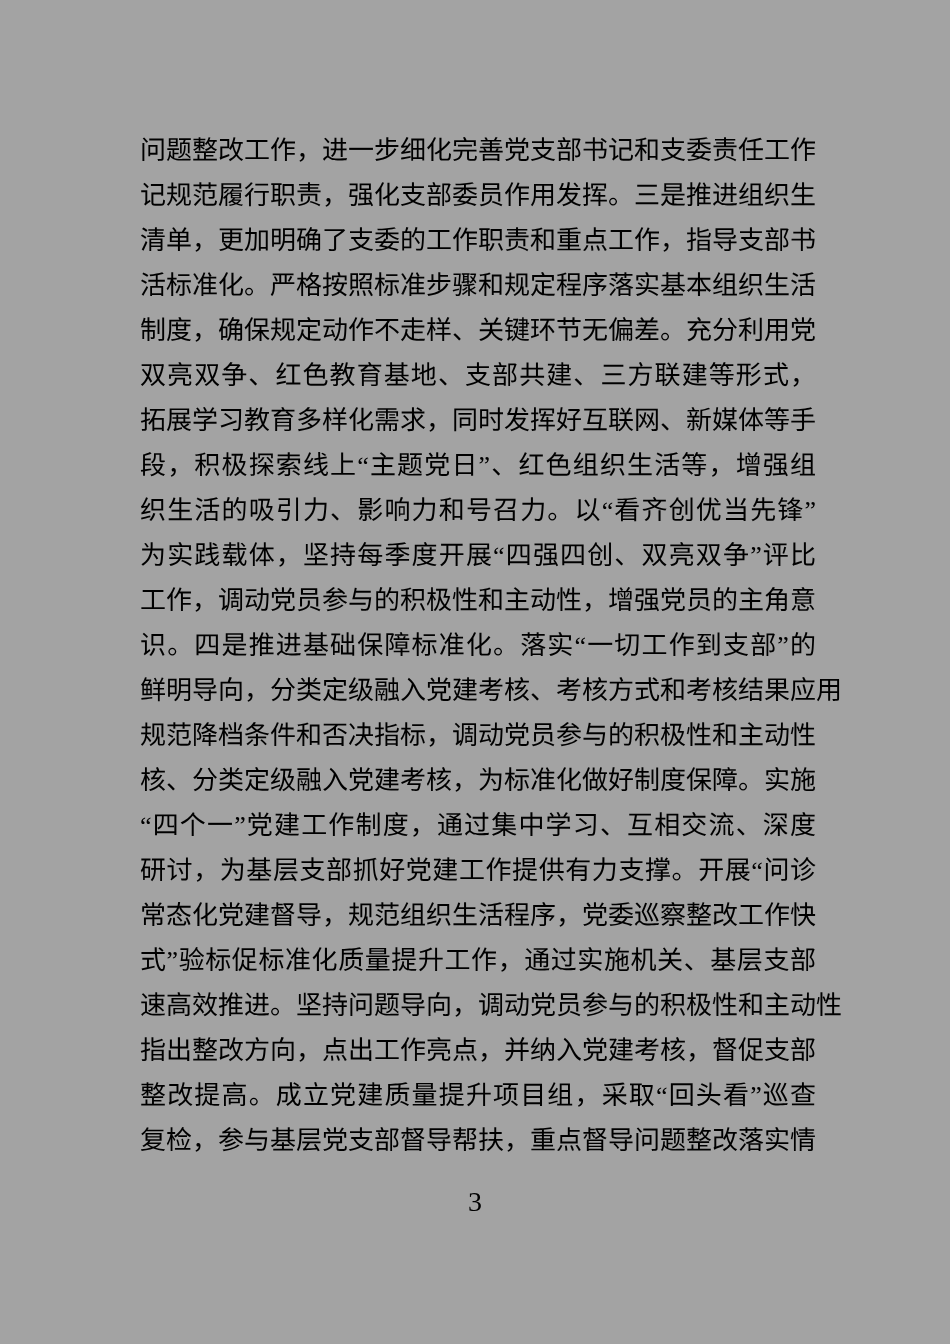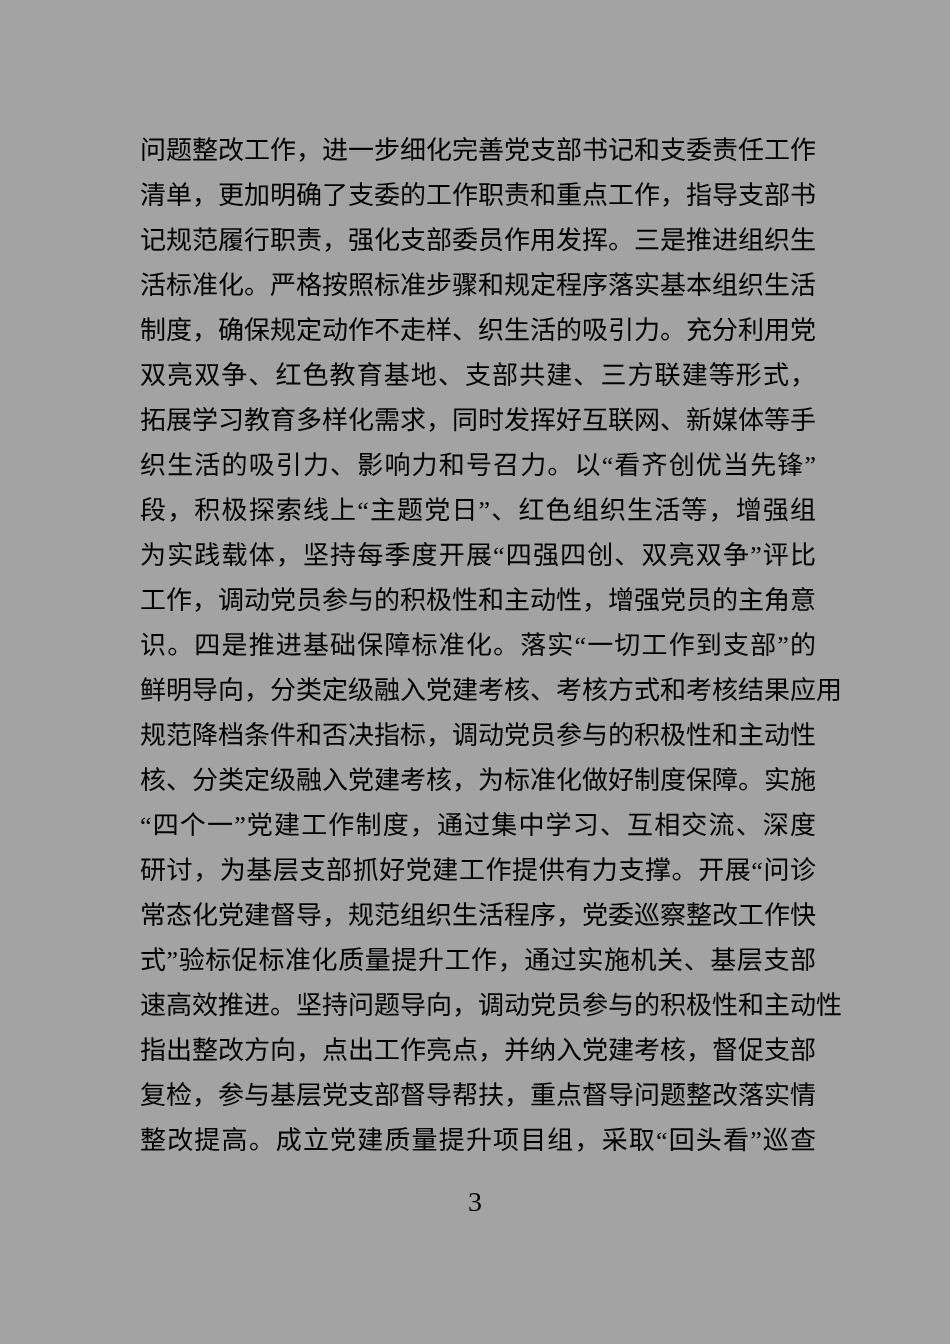--- a/index.html
+++ b/index.html
@@ -46,39 +46,39 @@
   }
 </style>
 </head>
 <body>
 
 <div class="page">
 
   <div class="text-block">
 
   <div class="line">问题整改工作，进一步细化完善党支部书记和支委责任工作</div>
+      <div class="line">记规范履行职责，强化支部委员作用发挥。三是推进组织生</div>
       <div class="line">清单，更加明确了支委的工作职责和重点工作，指导支部书</div>
-      <div class="line">记规范履行职责，强化支部委员作用发挥。三是推进组织生</div>
       <div class="line">活标准化。严格按照标准步骤和规定程序落实基本组织生活</div>
-      <div class="line">制度，确保规定动作不走样、织生活的吸引力。充分利用党</div>
+      <div class="line">制度，确保规定动作不走样、关键环节无偏差。充分利用党</div>
       <div class="line">双亮双争、红色教育基地、支部共建、三方联建等形式，</div>
       <div class="line">拓展学习教育多样化需求，同时发挥好互联网、新媒体等手</div>
+      <div class="line">段，积极探索线上“主题党日”、红色组织生活等，增强组</div>
       <div class="line">织生活的吸引力、影响力和号召力。以“看齐创优当先锋”</div>
-      <div class="line">段，积极探索线上“主题党日”、红色组织生活等，增强组</div>
       <div class="line">为实践载体，坚持每季度开展“四强四创、双亮双争”评比</div>
       <div class="line">工作，调动党员参与的积极性和主动性，增强党员的主角意</div>
       <div class="line">识。四是推进基础保障标准化。落实“一切工作到支部”的</div>
       <div class="line">鲜明导向，分类定级融入党建考核、考核方式和考核结果应用</div>
       <div class="line">规范降档条件和否决指标，调动党员参与的积极性和主动性</div>
       <div class="line">核、分类定级融入党建考核，为标准化做好制度保障。实施</div>
       <div class="line">“四个一”党建工作制度，通过集中学习、互相交流、深度</div>
       <div class="line">研讨，为基层支部抓好党建工作提供有力支撑。开展“问诊</div>
       <div class="line">常态化党建督导，规范组织生活程序，党委巡察整改工作快</div>
       <div class="line">式”验标促标准化质量提升工作，通过实施机关、基层支部</div>
       <div class="line">速高效推进。坚持问题导向，调动党员参与的积极性和主动性</div>
       <div class="line">指出整改方向，点出工作亮点，并纳入党建考核，督促支部</div>
+      <div class="line">整改提高。成立党建质量提升项目组，采取“回头看”巡查</div>
       <div class="line">复检，参与基层党支部督导帮扶，重点督导问题整改落实情</div>
-      <div class="line">整改提高。成立党建质量提升项目组，采取“回头看”巡查</div>
     </div>
 
   <div class="page-number">3</div>
 
 </div>
 
 </body></html>

